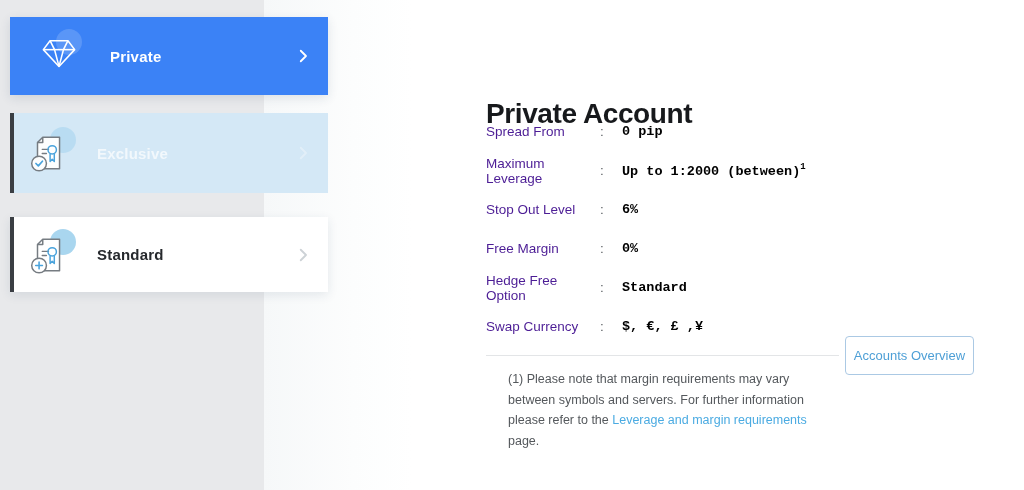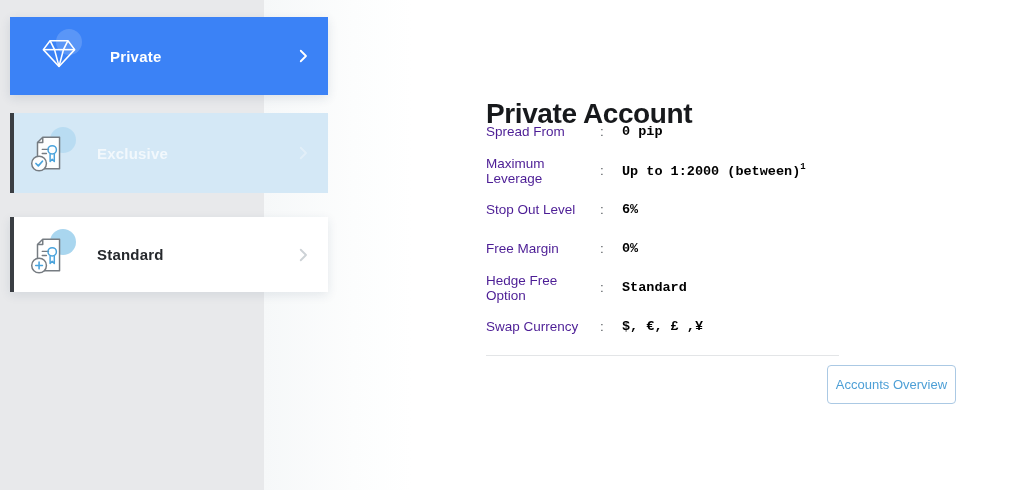--- a/index.html
+++ b/index.html
@@ -127,30 +127,29 @@
     color: #54585c;
   }
   .footnote a {
     color: #4babe2;
     text-decoration: none;
     cursor: pointer;
   }
 
   .overview-btn {
     position: absolute;
-    left: 827px; top: 336px;
+    left: 845px; top: 336px;
     width: 129px; height: 39px;
     background: #ffffff;
     border: 1px solid #abc9e4;
     border-radius: 4px;
     color: #4d9fd6;
     font-family: "Liberation Sans", sans-serif;
     font-size: 13px;
     cursor: pointer;
-    margin-top: 29px;
   }
 </style>
 </head>
 <body>
 
 <div class="stage">
 
   <div class="bg-gray-col"></div>
   <div class="bg-fade"></div>
 
@@ -244,16 +243,17 @@
     </div>
     <div class="spec-row">
       <span class="spec-label">Swap Currency</span>
       <span class="spec-colon">:</span>
       <span class="spec-value">$, €, £ ,¥</span>
     </div>
   </div>
 
   <div class="divider"></div>
 
+  <p class="footnote"><span>(1) Please note that margin requirements may vary between symbols and servers. For further information please refer to the </span><a>Leverage and margin requirements</a><span> page.</span></p>
 
   <button class="overview-btn">Accounts Overview</button>
 
 </div>
 
 </body></html>

